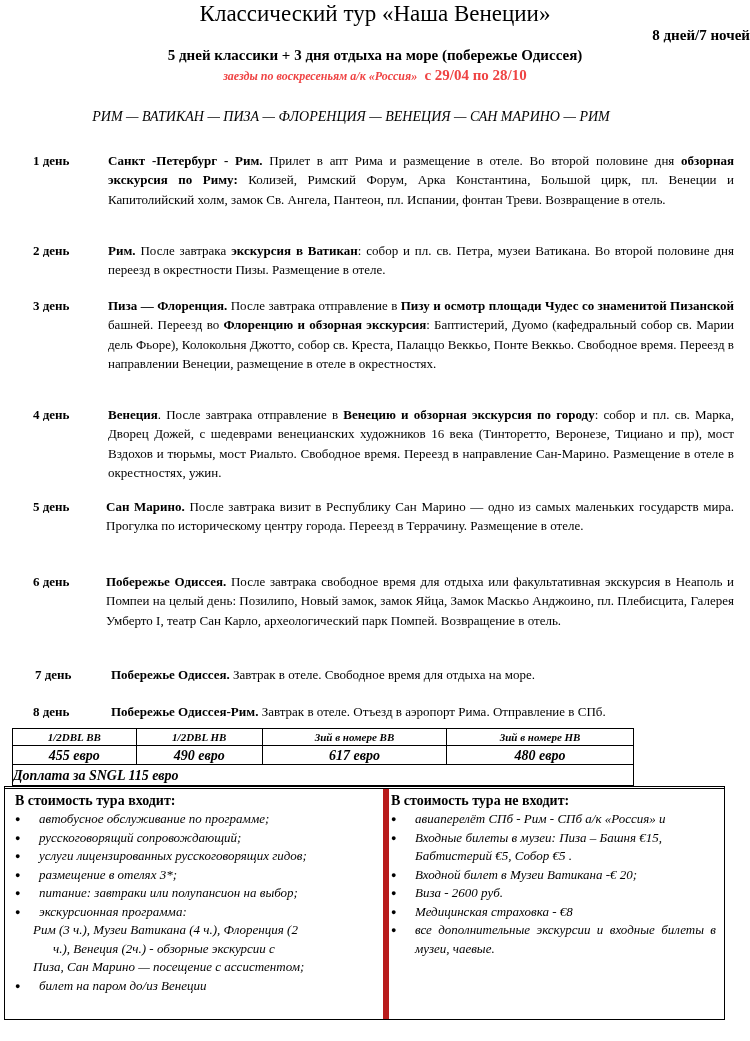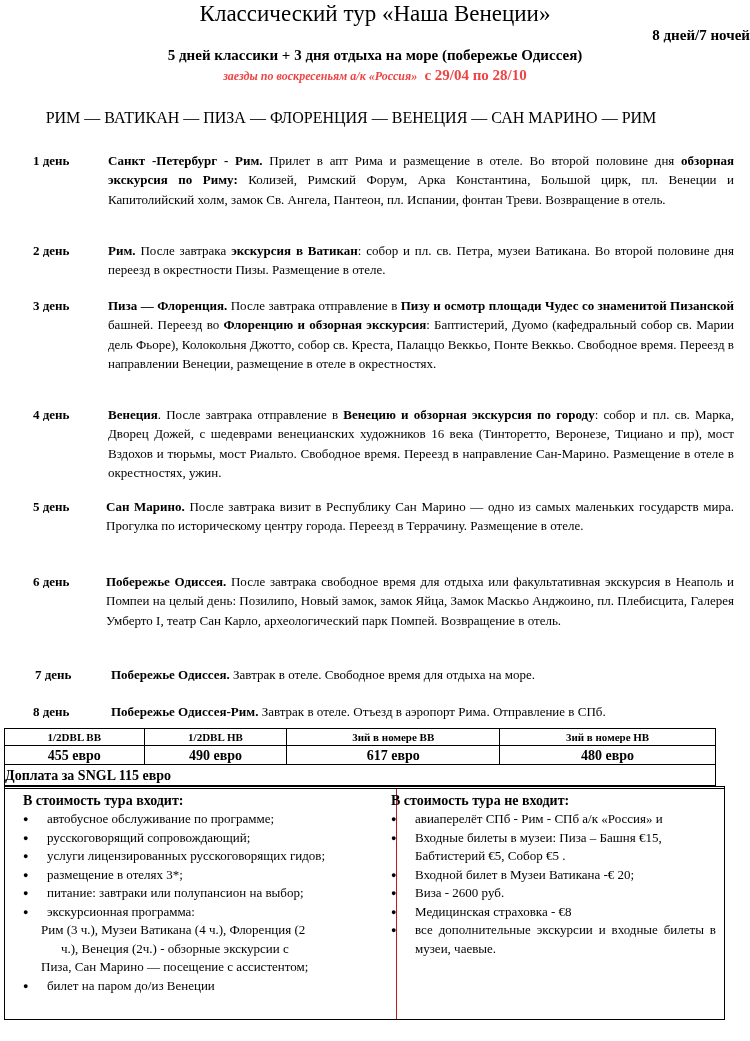--- a/index.html
+++ b/index.html
@@ -7,39 +7,39 @@
       width: 750px; height: 1041px; position: relative; overflow: hidden;
       font-family: "Liberation Serif", "DejaVu Serif", serif; color: #000;
     }
     .header { position: absolute; left: 0; top: 0; width: 750px; text-align: center; }
     .title { font-size: 22px; line-height: 24px; margin-top: 2px; font-weight: bold; letter-spacing: 0px; }
     .subtitle1 { font-size: 15px; font-weight: bold; line-height: 19px; text-align: right; }
     .subtitle2 { font-size: 15px; font-weight: bold; line-height: 20px; }
     .schedule { font-size: 13px; line-height: 18px; color: #ef4444; margin-top: 1px; }
     .schedule .arr { font-style: italic; font-weight: bold; font-size: 12px; }
     .schedule .dates { font-weight: bold; font-size: 15px; margin-left: 4px; }
-    .route { position: absolute; left: 0; top: 109px; width: 702px; text-align: center; font-size: 16px; }
+    .route { position: absolute; left: 0; top: 109px; width: 702px; text-align: center; font-style: italic; font-size: 14px; }
 
     .day { position: absolute; left: 0; width: 750px; font-size: 13px; line-height: 19.4px; }
     .day .num { position: absolute; left: 33px; top: 0; font-weight: bold; white-space: nowrap; }
     .day .body { position: absolute; left: 108px; width: 626px; text-align: justify; }
     .day .body b { font-weight: bold; }
 
-    table.prices { position: absolute; left: 4px; top: 728px; width: 712px; border-collapse: collapse; font-size: 12px; }
+    table.prices { position: absolute; left: 12px; top: 728px; width: 622px; border-collapse: collapse; font-size: 12px; font-style: italic; }
     table.prices td { border: 1px solid #000; text-align: center; padding: 0; height: 16px; line-height: 15px; }
     table.prices td.hdr { font-weight: bold; font-size: 11px; }
     table.prices td.val { font-weight: bold; font-size: 14px; height: 18px; }
     table.prices td.sngl { text-align: left; font-weight: bold; font-size: 14px; height: 20px; }
 
     .incl-box { position: absolute; left: 4px; top: 786px; width: 721px; height: 234px; border: 1px solid #000; border-top: 3px double #000; box-sizing: border-box; }
     .col { position: absolute; top: 0; font-size: 13px; line-height: 18.5px; }
-    .col-left { left: 12px; width: 380px; border-right: 1px solid #b91c1c; height: 230px; padding: 3px 0 0 6px; box-sizing: border-box; }
+    .col-left { left: 4px; width: 380px; border-right: 6px solid #b91c1c; height: 230px; padding: 3px 0 0 6px; box-sizing: border-box; }
     .col-right { left: 380px; width: 339px; padding: 3px 8px 0 6px; box-sizing: border-box; }
     .col h4 { margin: 0; font-size: 14px; font-weight: bold; line-height: 18px; }
-    .col ul { margin: 0; padding: 0; list-style: none; }
+    .col ul { margin: 0; padding: 0; list-style: none; font-style: italic; }
     .col li { position: relative; padding-left: 24px; text-align: justify; }
     .col li::before { content: "\25CF"; position: absolute; left: 0; top: 0; font-size: 9px; }
     .col li.plain { padding-left: 24px; }
     .col li.plain::before { content: ""; }
   </style>
 </head>
 <body>
 
 <div class="header">
   <div class="title" style="font-weight:normal;font-size:23px;">Классический тур «Наша Венеции»</div>

